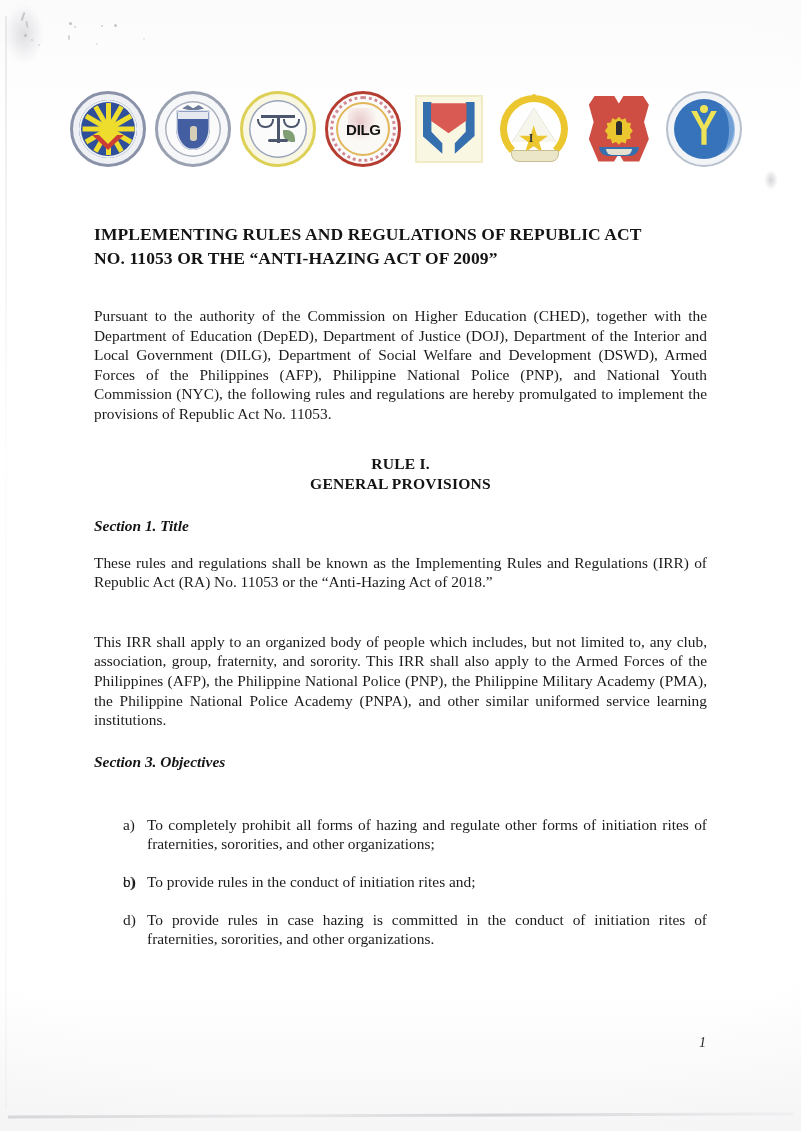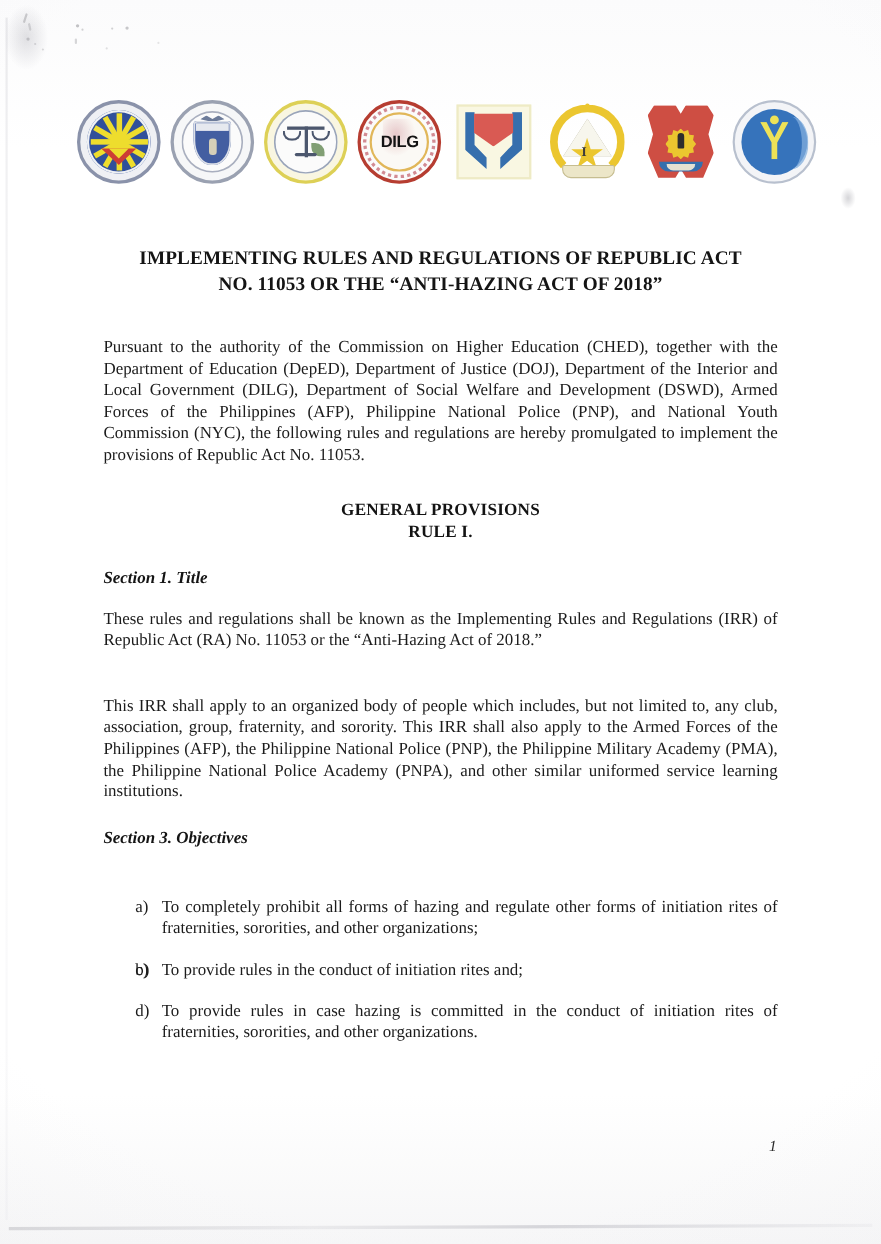--- a/index.html
+++ b/index.html
@@ -324,21 +324,21 @@
     border-radius:0 50% 50% 0 / 0 50% 50% 0;
     opacity:.75;
   }
 
   
   .doc-title {
     position: absolute;
     left: 94px;
     top: 222px;
     width: 613px;
-    text-align: center;
+    text-align: left;
     font-weight: bold;
     font-size: 17.5px;
     line-height: 24px;
     letter-spacing: 0.1px;
     color: #141414;
   }
   .body-col {
     position: absolute;
     left: 94px;
     top: 306px;
@@ -517,31 +517,31 @@
       <div class="nyc-inner"></div>
       <div class="nyc-dot"></div>
       <div class="nyc-y"></div>
       <div class="nyc-swoosh"></div>
     </div>
 
   </div>
 
   <div class="doc-title">
     <div>IMPLEMENTING RULES AND REGULATIONS OF REPUBLIC ACT</div>
-    <div>NO. 11053 OR THE “ANTI-HAZING ACT OF 2018”</div>
+    <div>NO. 11053 OR THE “ANTI-HAZING ACT OF 2009”</div>
   </div>
 
   <div class="body-col">
 
     <p class="para">Pursuant to the authority of the Commission on Higher Education (CHED), together with the Department of Education (DepED), Department of Justice (DOJ), Department of the Interior and Local Government (DILG), Department of Social Welfare and Development (DSWD), Armed Forces of the Philippines (AFP), Philippine National Police (PNP), and National Youth Commission (NYC), the following rules and regulations are hereby promulgated to implement the provisions of Republic Act No. 11053.</p>
 
     <div class="gap-30"></div>
 
+    <p class="rule-head">RULE I.</p>
     <p class="rule-head">GENERAL PROVISIONS</p>
-    <p class="rule-head">RULE I.</p>
 
     <div class="gap-22"></div>
 
     <p class="sec-head">Section 1. Title</p>
     <div class="gap-18"></div>
     <p class="para">These rules and regulations shall be known as the Implementing Rules and Regulations (IRR) of Republic Act (RA) No. 11053 or the “Anti-Hazing Act of 2018.”</p>
 
     <div class="gap-22"></div>
 
     <div class="gap-18"></div>

